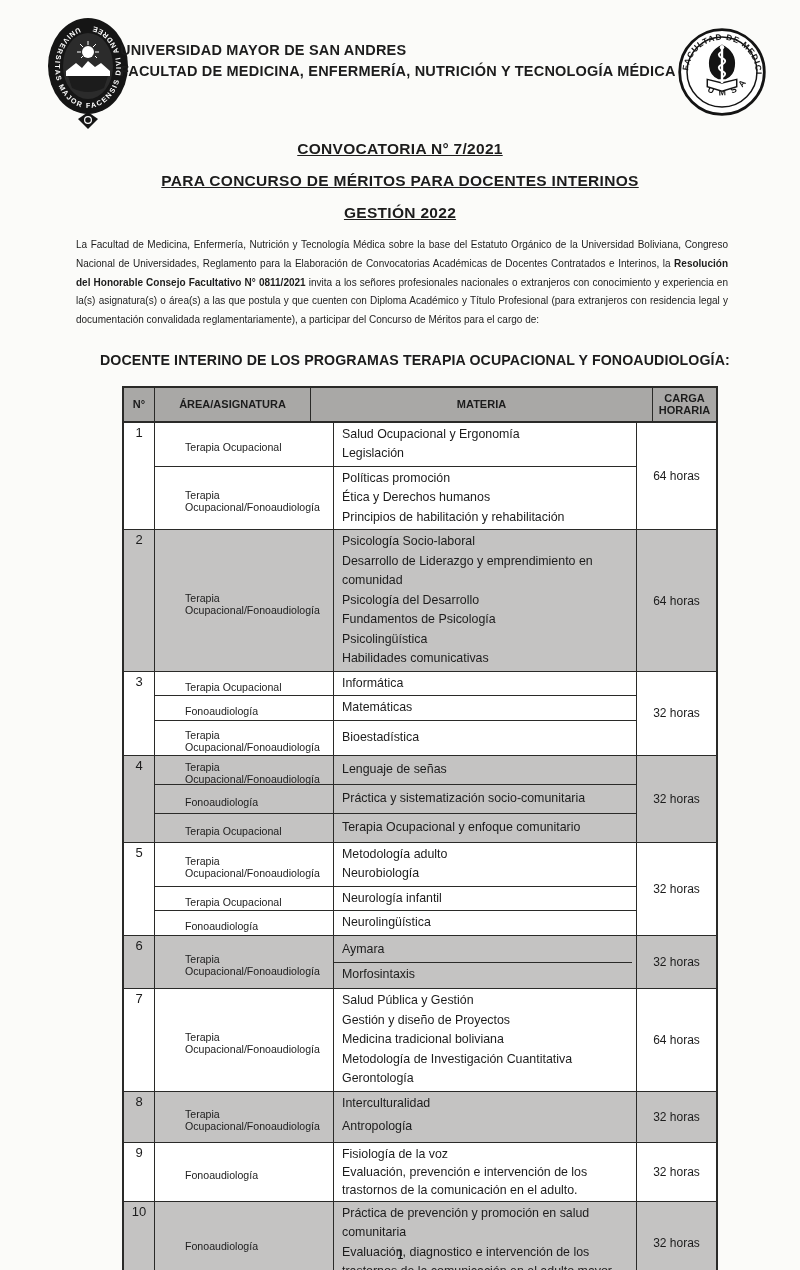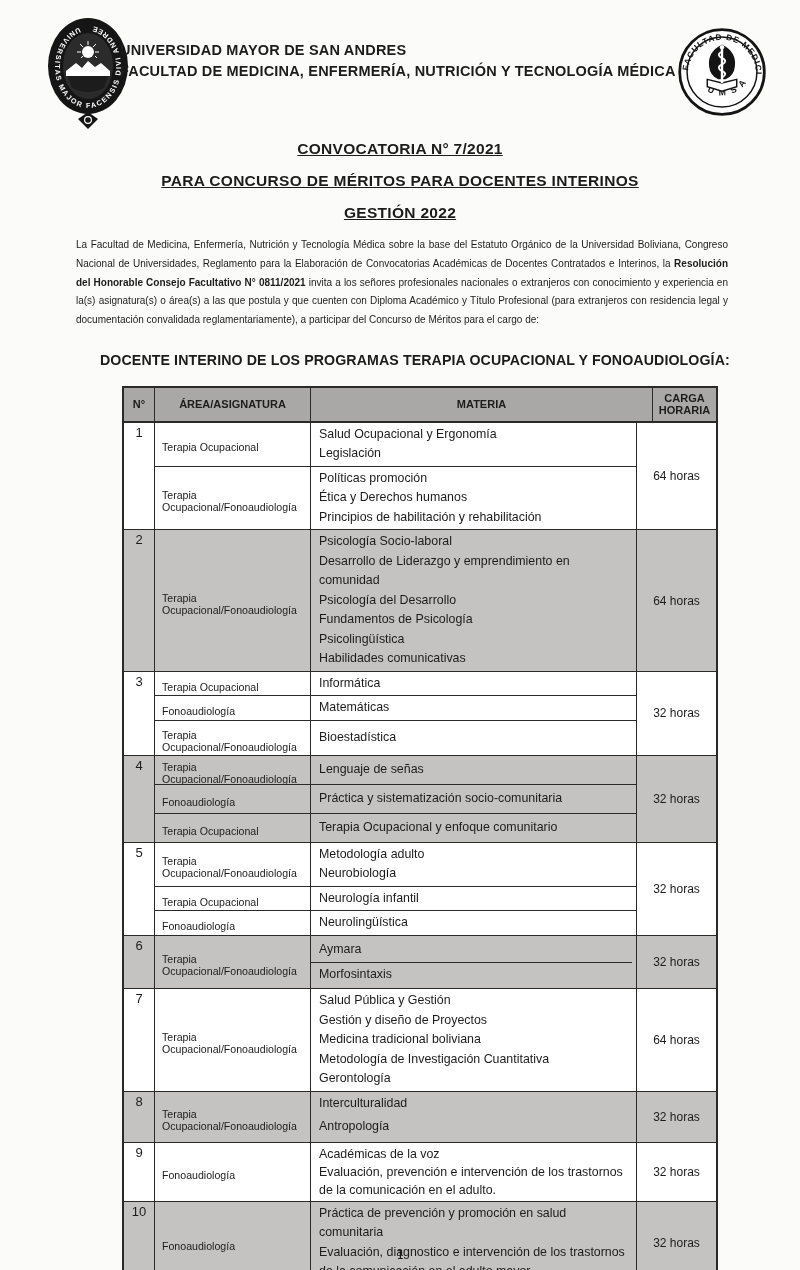--- a/index.html
+++ b/index.html
@@ -45,21 +45,21 @@
   .h-mat{flex:1;}
   .h-hours{width:64px; border-left:1px solid var(--bd); padding:2px;}
   .t-row{display:flex; background:#fff;}
   .t-row + .t-row{border-top:1.5px solid var(--bd);}
   .t-row.shaded{background:var(--shade);}
   .c-num{width:31px; border-right:1px solid var(--bd); font-size:13px; padding-top:2px; text-align:center;}
   .c-mid{flex:1; display:flex; flex-direction:column;}
   .sub{display:flex; flex:1;}
   .sub + .sub{border-top:1px solid var(--bd);}
   .c-area{width:156px; border-right:1px solid var(--bd); font-size:10.6px;
-    display:flex; align-items:center; padding:8px 2px 2px 7px; line-height:12px;}
+    display:flex; align-items:center; padding:8px 2px 2px 7px; line-height:12px;margin-left:23px;}
   .c-mat{flex:1; display:flex; flex-direction:column; justify-content:space-evenly; padding:2px 4px 2px 0;}
   .m-line{padding-left:8px; line-height:19.5px;}
   .divided .m-line{display:flex; align-items:center; flex:1;}
   .divided .m-line + .m-line{border-top:1px solid var(--bd);}
   .c-hours{width:80px; border-left:1px solid var(--bd); display:flex; align-items:center;
     justify-content:center; font-size:12px; text-align:center;}
   
   .r2 .sub{min-height:139px;}
   .r4 .sub{min-height:26px;}
   .r6 .m-line{min-height:24px;}
@@ -295,21 +295,21 @@
           </div>
         </div>
         <div class="c-hours">32 horas</div>
       </div>
       <div class="t-row r9">
         <div class="c-num">9</div>
         <div class="c-mid">
           <div class="sub">
             <div class="c-area">Fonoaudiología</div>
             <div class="c-mat">
-              <div class="m-line">Académicas de la voz</div>
+              <div class="m-line">Fisiología de la voz</div>
               <div class="m-line">Evaluación, prevención e intervención de los trastornos de la comunicación en el adulto.</div>
             </div>
           </div>
         </div>
         <div class="c-hours">32 horas</div>
       </div>
       <div class="t-row r10 shaded">
         <div class="c-num">10</div>
         <div class="c-mid">
           <div class="sub">

